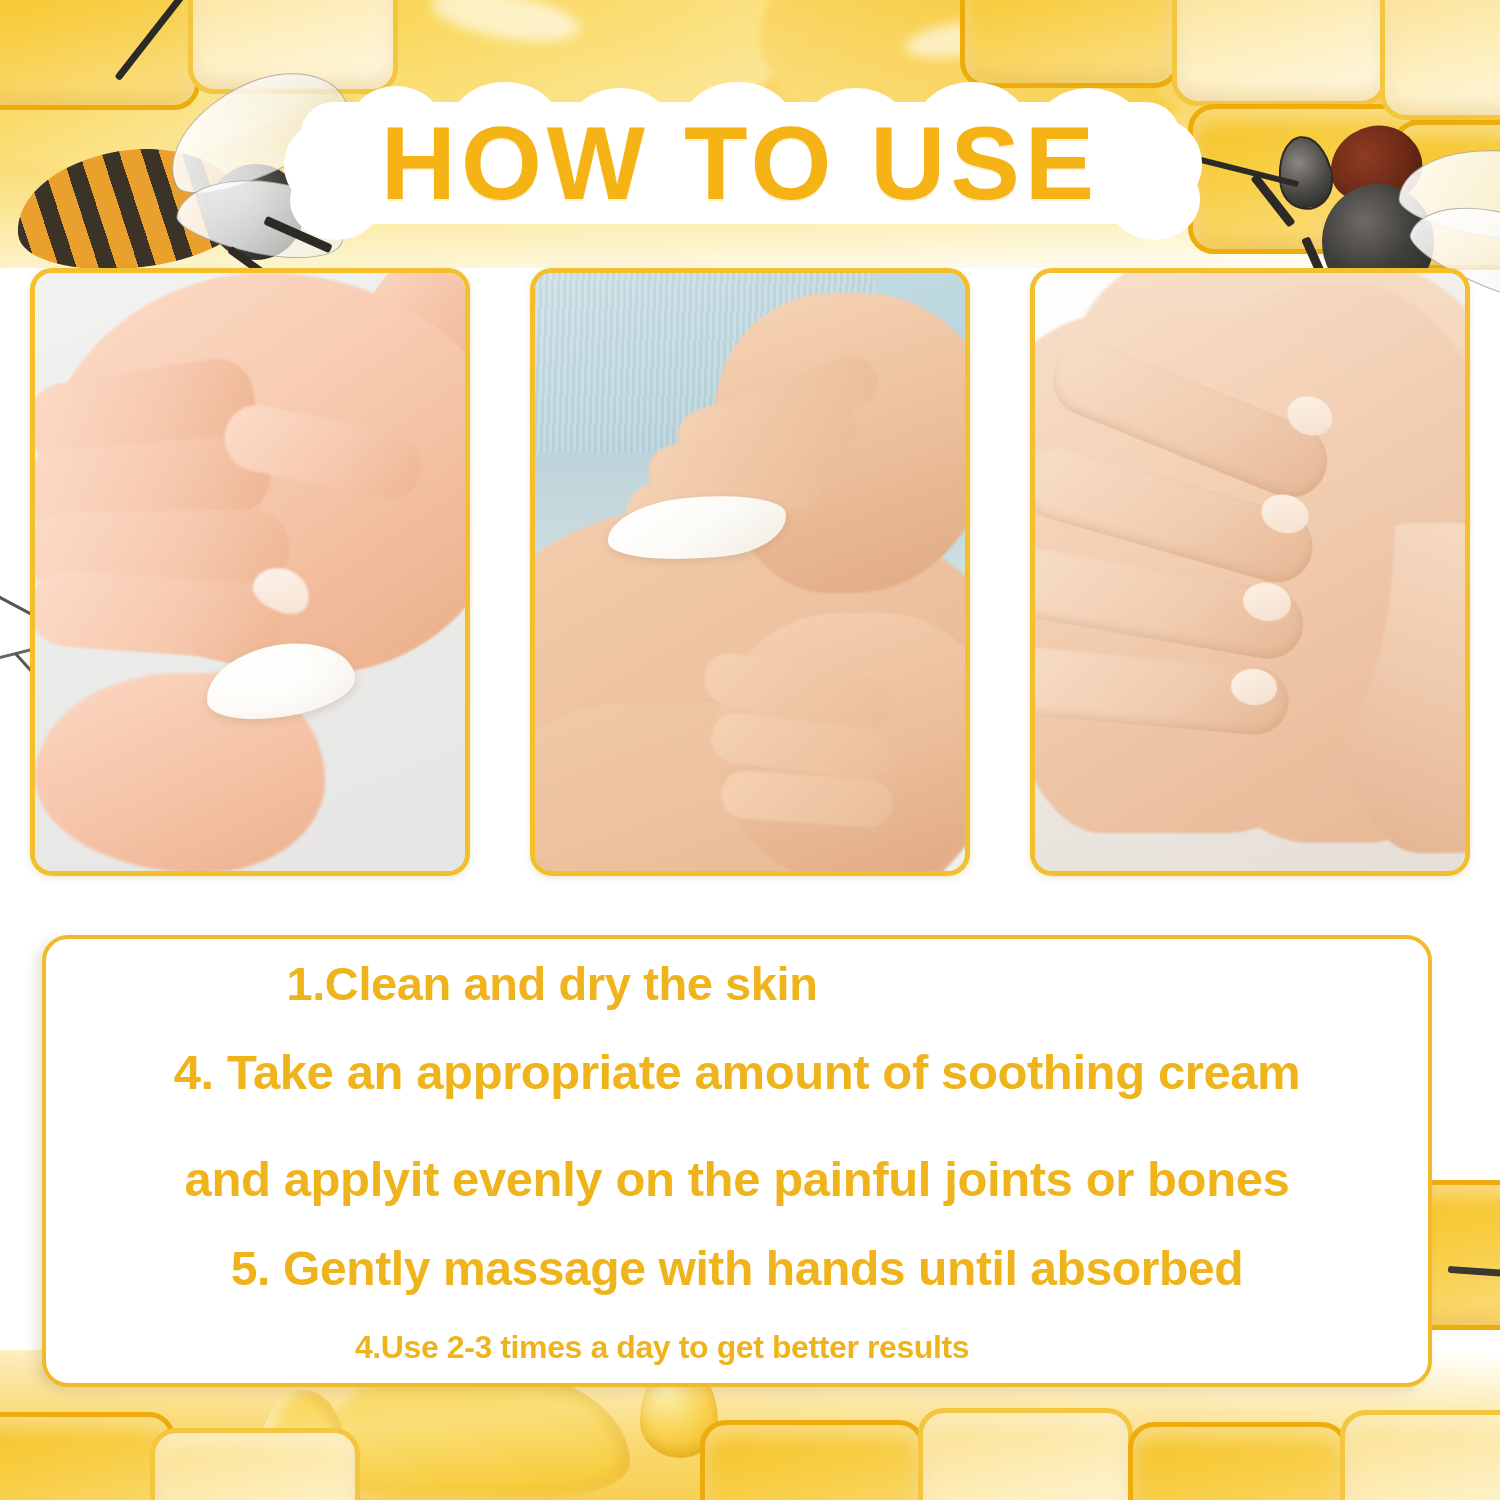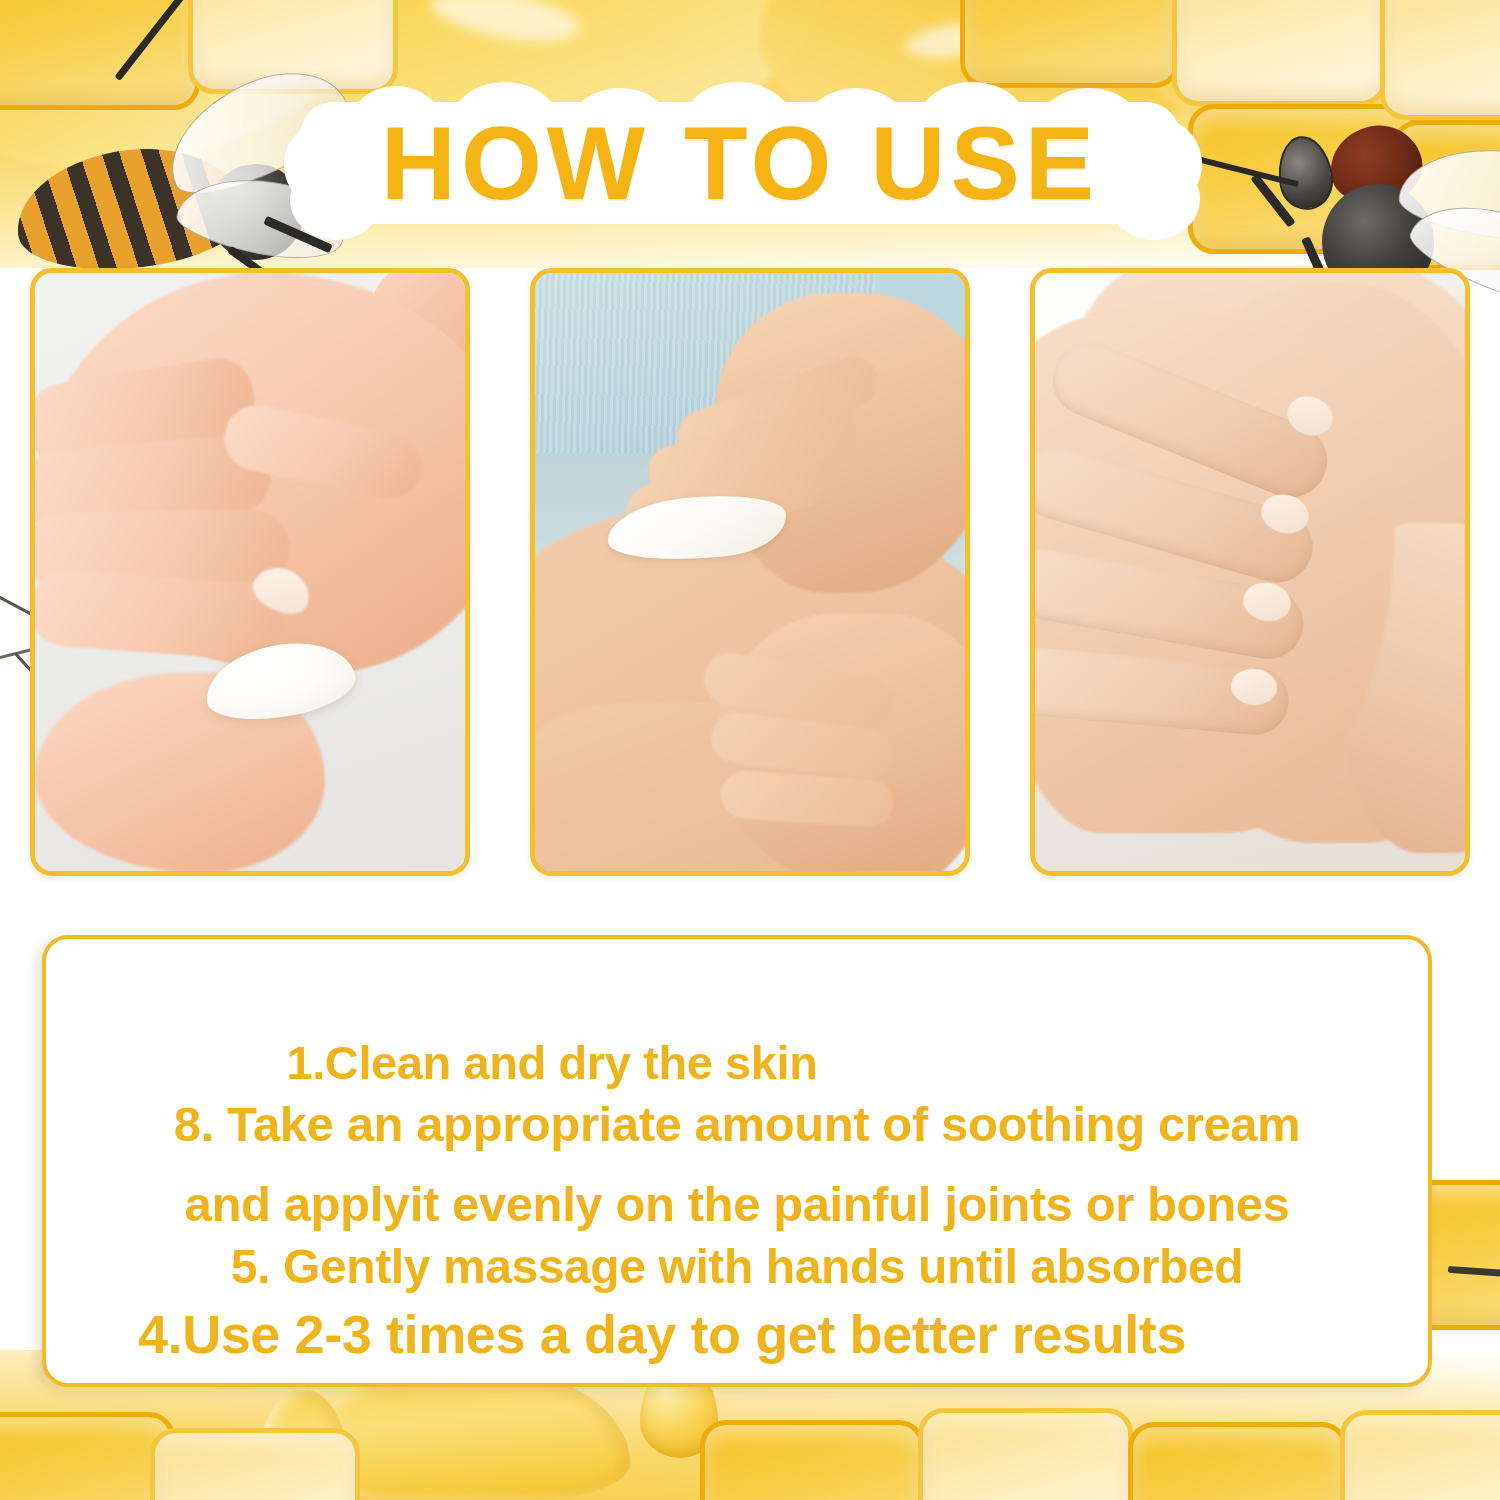--- a/index.html
+++ b/index.html
@@ -338,38 +338,38 @@
     left:42px; top:935px;
     width:1390px; height:452px;
     background:#ffffff;
     border:4px solid #f0ba28;
     border-radius:26px;
     box-shadow:-6px 4px 12px rgba(150,130,90,.22);
     z-index:6;
     display:flex;
     flex-direction:column;
     align-items:center;
-    justify-content:flex-end;
+    justify-content:space-between;
     padding:14px 22px;
   }
   .step-line {
     font-family:"Liberation Sans", sans-serif;
     font-weight:bold;
     color:#efb41c;
     font-size:49px;
     line-height:1.30;
     letter-spacing:-0.4px;
     white-space:nowrap;
     text-align:center;
   }
   .step-line.l1 { font-size:47px; align-self:center; margin-left:-370px; }
   .step-line.l2 { font-size:49px; }
   .step-line.l3 { font-size:49px;margin-top:16px; }
   .step-line.l4 { font-size:48px; }
-  .step-line.l5 { font-size:54px; margin-left:-150px; }
+  .step-line.l5 { font-size:32px; margin-left:-150px; }
 </style>
 </head>
 <body>
 
 <div class="poster">
 
   <div class="bg-layer">
 
     <div class="honey-top"></div>
     <div class="honey-swirl hs1"></div>
@@ -504,19 +504,19 @@
         <div class="ph3-nail" style="left:226px; top:222px; width:48px; height:38px; transform:rotate(16deg);"></div>
         <div class="ph3-nail" style="left:208px; top:310px; width:48px; height:38px; transform:rotate(10deg);"></div>
         <div class="ph3-nail" style="left:196px; top:396px; width:46px; height:36px; transform:rotate(5deg);"></div>
       </div>
     </div>
 
   </div>
 
   <div class="steps-box">
     <div class="step-line l1">1.Clean and dry the skin</div>
-    <div class="step-line l2">8. Take an appropriate amount of soothing cream</div>
+    <div class="step-line l2">4. Take an appropriate amount of soothing cream</div>
     <div class="step-line l3">and applyit evenly on the painful joints or bones</div>
     <div class="step-line l4">5. Gently massage with hands until absorbed</div>
     <div class="step-line l5">4.Use 2-3 times a day to get better results</div>
   </div>
 
 </div>
 
 </body></html>

